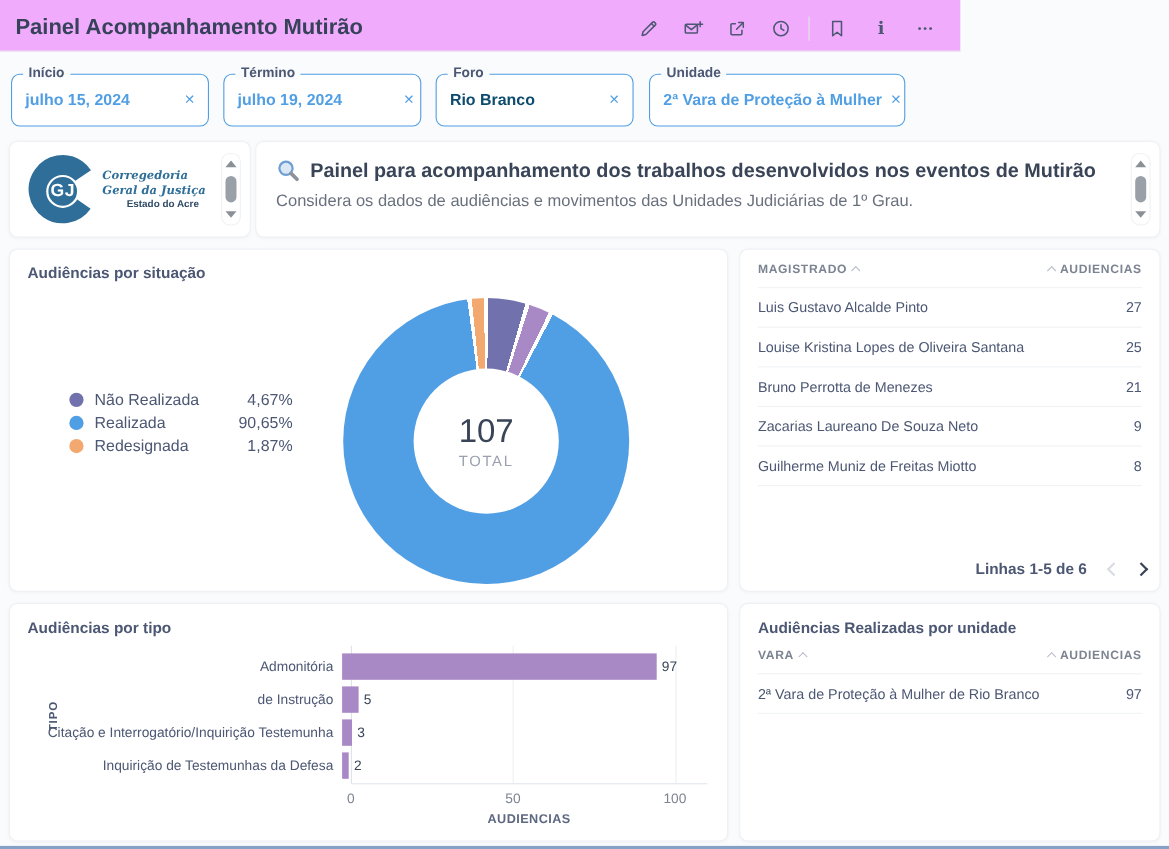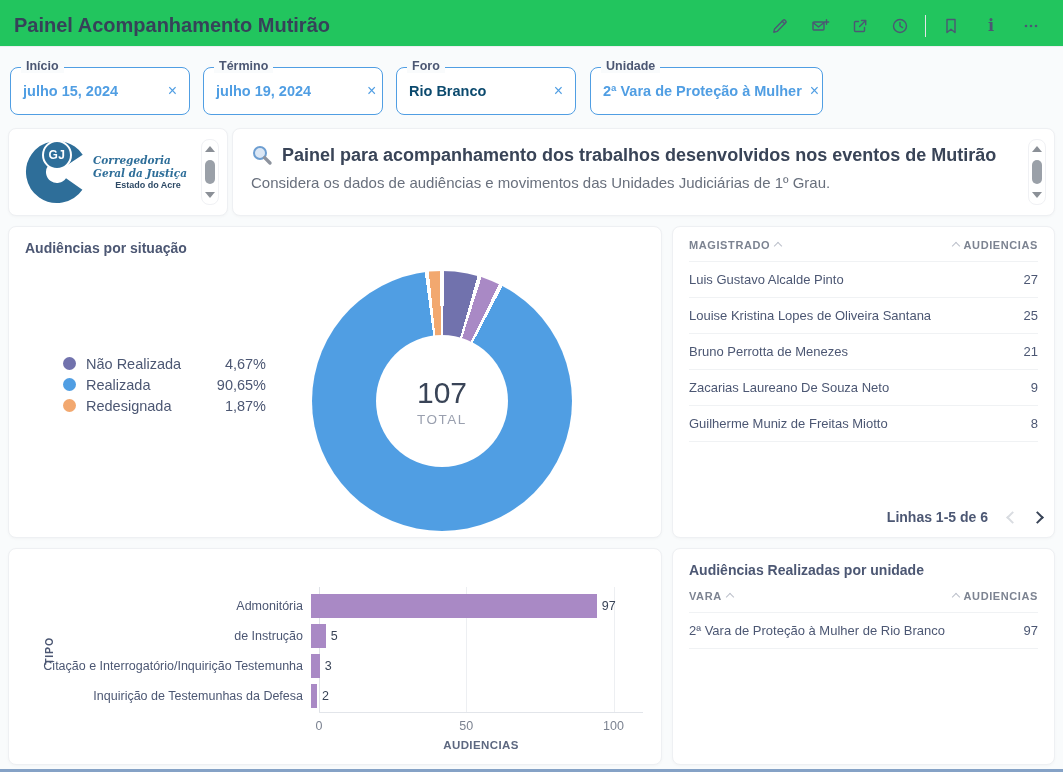--- a/index.html
+++ b/index.html
@@ -1,20 +1,20 @@
 <!DOCTYPE html>
 <html><head>
 <meta charset="utf-8">
 <style>
 *{margin:0;padding:0;box-sizing:border-box}
 html,body{width:1063px;height:772px}
 body{position:relative;background:#f9fbfc;font-family:"Liberation Sans",sans-serif;color:#4c5773;overflow:hidden}
 
 
-.header{position:absolute;top:0;left:0;width:1063px;height:47px;background:#22c55e;border-bottom:1px solid #edeef1;display:flex;align-items:center;justify-content:space-between;padding:5px 12px 0 14px;z-index:5}
+.header{position:absolute;top:0;left:0;width:873px;height:47px;background:#f0abfc;border-bottom:1px solid #edeef1;display:flex;align-items:center;justify-content:space-between;padding:5px 12px 0 14px;z-index:5}
 .title{font-size:20px;font-weight:700;color:#364259}
 .hicons{display:flex;align-items:center}
 .icon-btn{width:40px;height:30px;display:flex;align-items:center;justify-content:center;cursor:pointer}
 .icon-btn svg{stroke:#4c5773;fill:none;stroke-width:1.4;stroke-linecap:round;stroke-linejoin:round}
 .vdiv{width:1px;height:22px;background:#e3e5e8;margin:0 5px}
 .info-glyph{font-family:"DejaVu Serif",serif;font-weight:700;font-size:16px;color:#4c5773}
 
 
 .filter-bar{position:absolute;top:47px;left:0;width:1063px;height:71px;background:#f9fbfc}
 .chip{position:absolute;top:20px;height:48px;background:#fff;border:1.5px solid #509ee3;border-radius:8px;display:flex;align-items:center;justify-content:space-between;padding:0 12px;cursor:pointer}
@@ -38,21 +38,21 @@
 
 
 .mini-scroll{position:absolute;right:8px;top:10px;bottom:10px;width:18px;border:1px solid #f0f1f4;border-radius:8px;background:#fff;display:flex;flex-direction:column;align-items:center;justify-content:space-between;padding:6px 0}
 .tri-up{width:0;height:0;border-left:5px solid transparent;border-right:5px solid transparent;border-bottom:6px solid #8b9097;cursor:pointer}
 .tri-down{width:0;height:0;border-left:5px solid transparent;border-right:5px solid transparent;border-top:6px solid #8b9097;cursor:pointer}
 .scroll-thumb{width:10px;height:24px;border-radius:5px;background:#9aa0a8;cursor:grab}
 
 
 .logo-wrap{display:flex;align-items:center;height:100%;padding-left:16px}
 .logo-mark{position:relative;width:64px;height:64px;flex:none}
-.gj{position:absolute;left:17px;top:0;width:30px;height:30px;border-radius:50%;background:#2e6e99;border:2px solid #fff;color:#fff;font-size:12px;font-weight:700;display:flex;align-items:center;justify-content:center;letter-spacing:.5px}
+.gj{position:absolute;left:17px;top:19px;width:30px;height:30px;border-radius:50%;background:#2e6e99;border:2px solid #fff;color:#fff;font-size:16px;font-weight:700;display:flex;align-items:center;justify-content:center;letter-spacing:.5px}
 .logo-text{margin-left:4px;max-width:110px}
 .org-name{font-family:"DejaVu Serif",serif;font-style:italic;font-weight:700;font-size:10.5px;color:#2e6e99;line-height:1.25}
 .org-sub{font-size:9px;font-weight:700;color:#2e4a66;text-align:center;margin-top:0}
 
 
 .desc-title{display:flex;align-items:center;gap:9px;font-size:18px;font-weight:700;color:#394457;padding:15px 44px 0 18px;white-space:nowrap}
 .desc-sub{font-size:15px;color:#69707d;padding:8px 44px 0 18px;white-space:nowrap}
 
 
 .legend{position:absolute;left:54px;top:126px}
@@ -266,20 +266,21 @@
       </div>
     </div>
   <div class="pagination">
     <span>Linhas 1-5 de 6</span>
     <span class="chev chev-left"></span>
     <span class="chev chev-right"></span>
   </div>
 </div>
 
 <div class="card" id="bar-card">
+  <div class="card-title">Audiências por tipo</div>
   <div class="bc-ylabel">TIPO</div>
   <div class="bc">
     <div class="bc-rows">
         <div class="bc-grid">
           <div class="bc-gridline zero" style="left: 0%;"></div>
           <div class="bc-gridline" style="left: 45.4545%;"></div>
           <div class="bc-gridline" style="left: 90.9091%;"></div>
         </div>
         <div class="bc-row">
           <div class="bc-cat">Admonitória</div>

